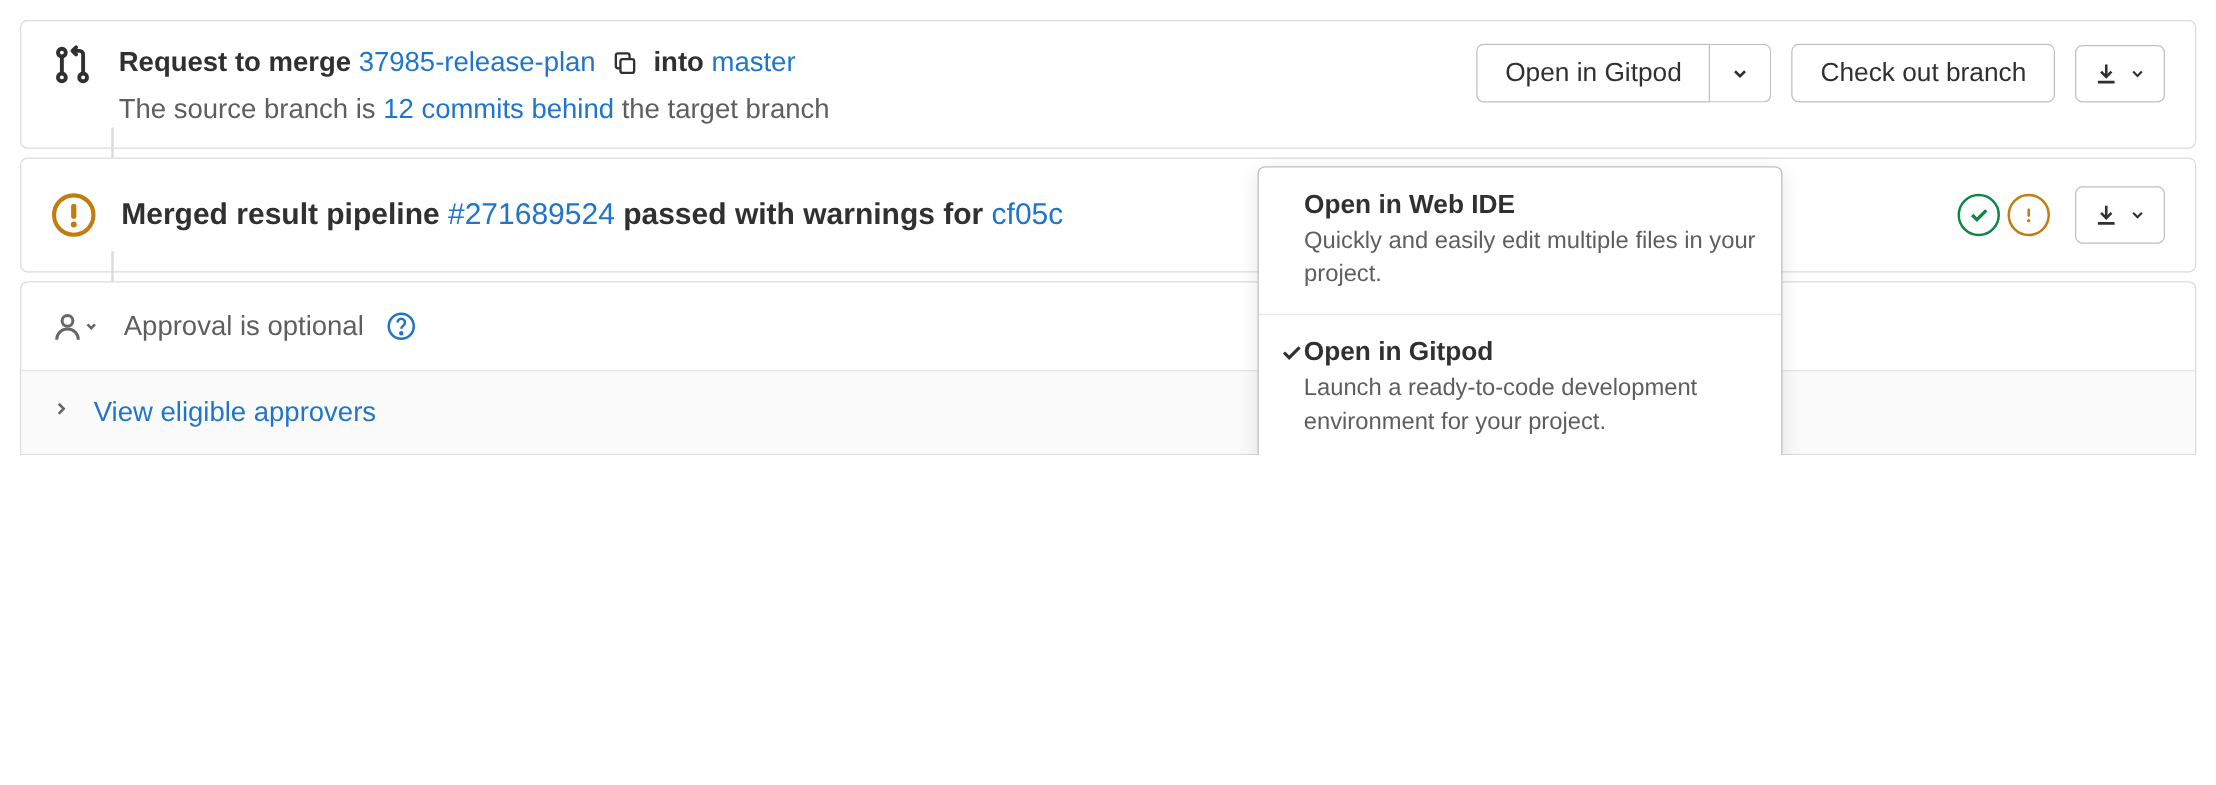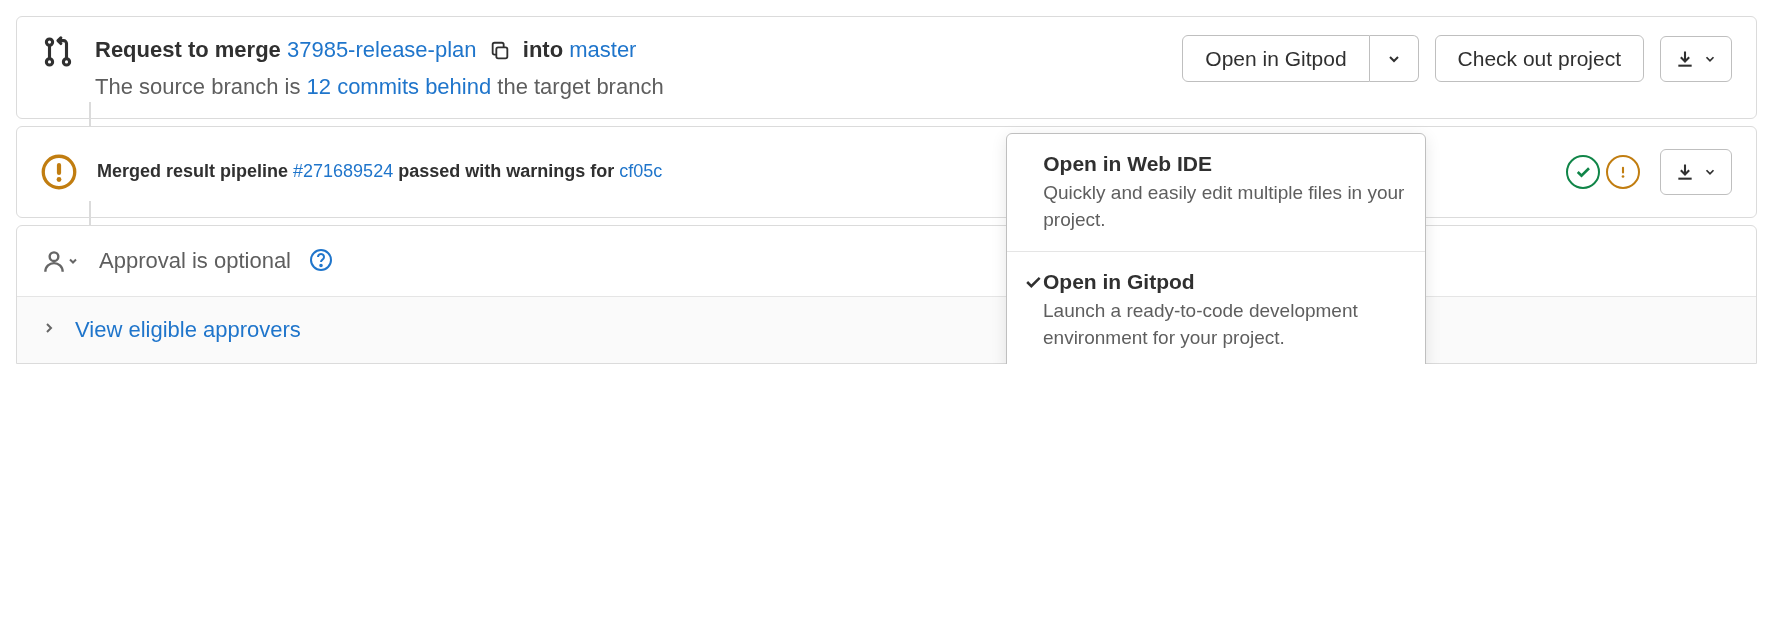--- a/index.html
+++ b/index.html
@@ -140,21 +140,21 @@
       font-size: 21px;
       color: #303030;
       margin-bottom: 4px;
     }
     .dropdown-desc {
       font-size: 19px;
       color: #5e5e5e;
       line-height: 1.4;
     }
     .pipeline-text {
-      font-size: 18px;
+      font-size: 24px;
       color: #303030;
       white-space: nowrap;
       overflow: hidden;
     }
     .pipeline-text .bold {
       font-weight: 600;
     }
     .status-icons {
       display: flex;
       gap: 6px;
@@ -186,20 +186,21 @@
     .approval-top {
       padding: 22px 24px;
       display: flex;
       align-items: center;
       gap: 20px;
     }
     .approval-text {
       font-size: 22px;
       color: #5e5e5e;
       display: inline-flex;
+      align-items: center;
       gap: 18px;
     }
     .help-icon {
       display: inline-flex;
       color: #1f75cb;
     }
     .approval-bottom {
       background: #fafafa;
       border-top: 1px solid #e5e5e5;
       padding: 20px 24px;
@@ -252,21 +253,21 @@
   </div>
   <div class="actions">
     <div class="btn-group">
       <button class="btn">Open in Gitpod</button>
       <button class="btn">
         <svg width="16" height="16" viewBox="0 0 24 24" fill="none" stroke="#303030" stroke-width="3">
             <path d="M6 9l6 6 6-6"></path>
           </svg>
       </button>
     </div>
-    <button class="btn">Check out project</button>
+    <button class="btn">Check out branch</button>
     <button class="btn icon-only">
       <svg width="20" height="20" viewBox="0 0 24 24" fill="none" stroke="#303030" stroke-width="2.5">
         <path d="M12 3v12"></path>
           <path d="M7 10l5 5 5-5"></path>
           <path d="M4 20h16"></path>
       </svg>
       <svg width="14" height="14" viewBox="0 0 24 24" fill="none" stroke="#303030" stroke-width="3">
           <path d="M6 9l6 6 6-6"></path>
         </svg>
     </button>

